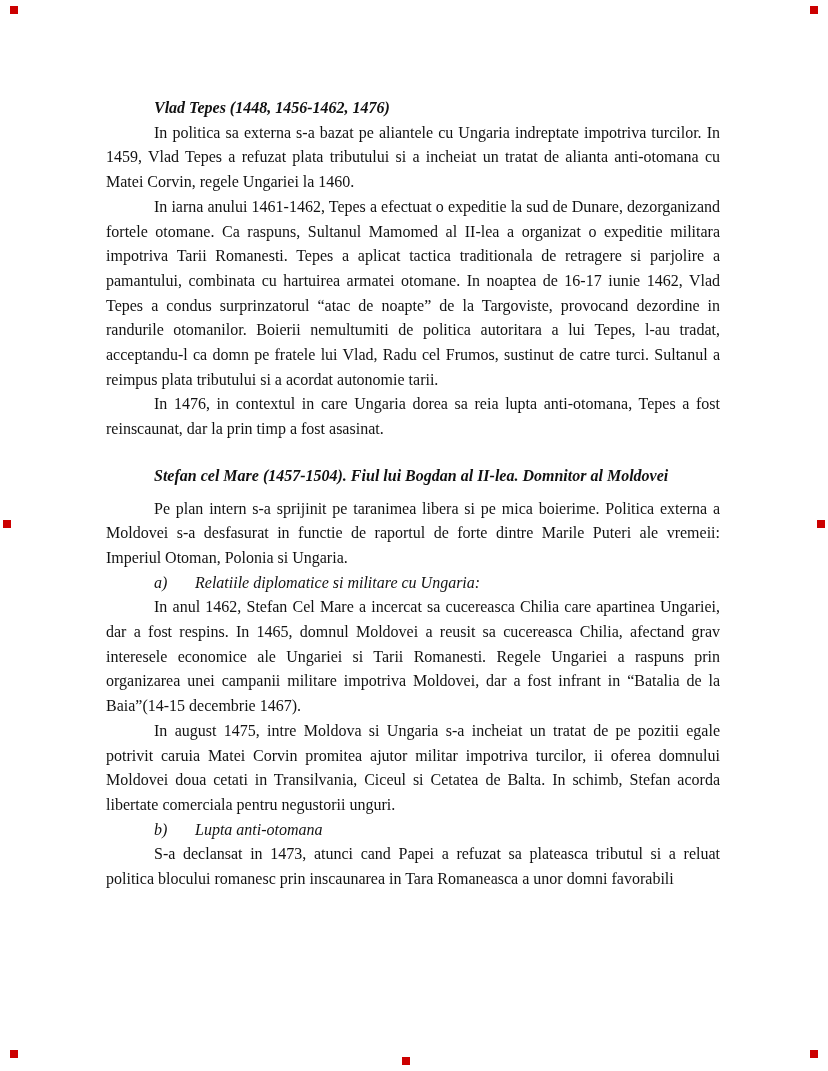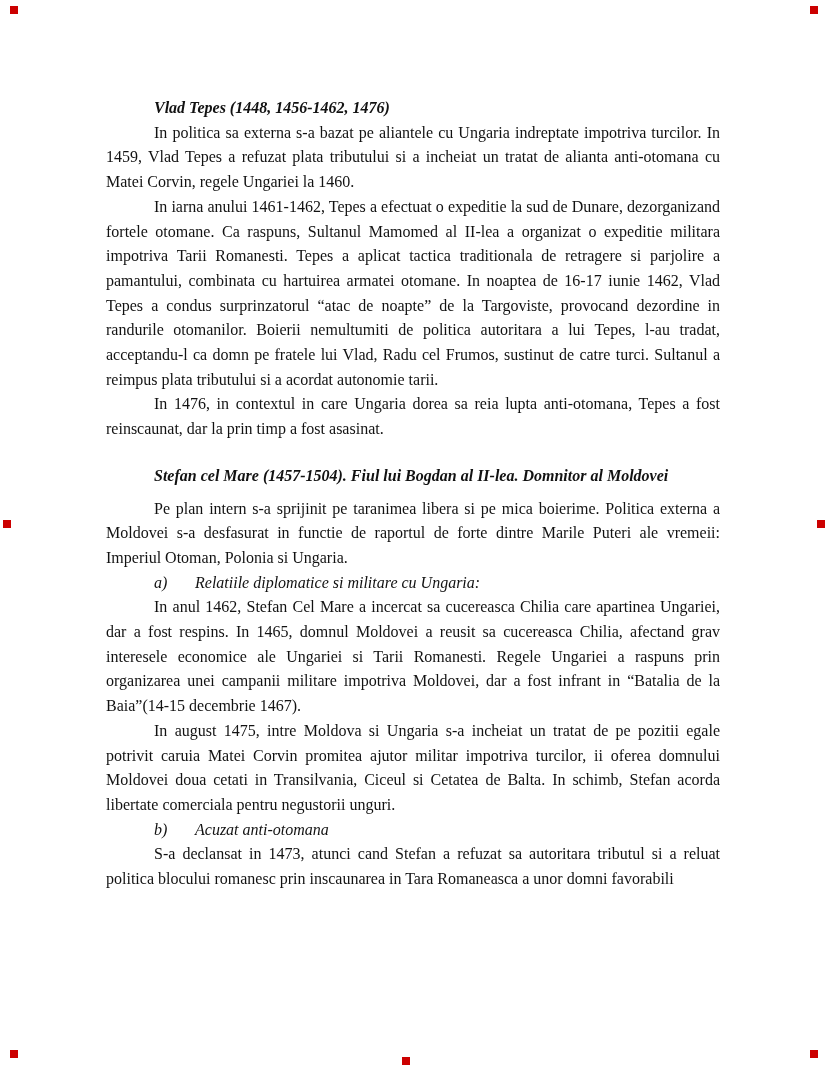--- a/index.html
+++ b/index.html
@@ -79,23 +79,23 @@
 
     <h1 class="doc-heading second">Stefan cel Mare (1457-1504). Fiul lui Bogdan al II-lea. Domnitor al Moldovei</h1>
 
     <p class="para">Pe plan intern s-a sprijinit pe taranimea libera si pe mica boierime. Politica externa a Moldovei s-a desfasurat in functie de raportul de forte dintre Marile Puteri ale vremeii: Imperiul Otoman, Polonia si Ungaria.</p>
 
     <p class="list-item"><span class="list-marker">a)</span><span class="list-text">Relatiile diplomatice si militare cu Ungaria:</span></p>
 
     <p class="para">In anul 1462, Stefan Cel Mare a incercat sa cucereasca Chilia care apartinea Ungariei, dar a fost respins. In 1465, domnul Moldovei a reusit sa cucereasca Chilia, afectand grav interesele economice ale Ungariei si Tarii Romanesti. Regele Ungariei a raspuns prin organizarea unei campanii militare impotriva Moldovei, dar a fost infrant in “Batalia de la Baia”(14-15 decembrie 1467).</p>
     <p class="para">In august 1475, intre Moldova si Ungaria s-a incheiat un tratat de pe pozitii egale potrivit caruia Matei Corvin promitea ajutor militar impotriva turcilor, ii oferea domnului Moldovei doua cetati in Transilvania, Ciceul si Cetatea de Balta. In schimb, Stefan acorda libertate comerciala pentru negustorii unguri.</p>
 
-    <p class="list-item"><span class="list-marker">b)</span><span class="list-text">Acuzat anti-otomana</span></p>
+    <p class="list-item"><span class="list-marker">b)</span><span class="list-text">Lupta anti-otomana</span></p>
 
-    <p class="para">S-a declansat in 1473, atunci cand Stefan a refuzat sa autoritara tributul si a reluat politica blocului romanesc prin inscaunarea in Tara Romaneasca a unor domni favorabili</p>
+    <p class="para">S-a declansat in 1473, atunci cand Papei a refuzat sa plateasca tributul si a reluat politica blocului romanesc prin inscaunarea in Tara Romaneasca a unor domni favorabili</p>
 
   </div>
 </div>
 
 <div class="marker" style="left: 10px; top: 6px; background: rgb(204, 0, 0);"></div>
 <div class="marker" style="left: 810px; top: 6px; background: rgb(204, 0, 0);"></div>
 <div class="marker" style="left: 3px; top: 520px; background: rgb(204, 0, 0);"></div>
 <div class="marker" style="left: 817px; top: 520px; background: rgb(204, 0, 0);"></div>
 <div class="marker" style="left: 10px; top: 1050px; background: rgb(204, 0, 0);"></div>
 <div class="marker" style="left: 810px; top: 1050px; background: rgb(204, 0, 0);"></div>

